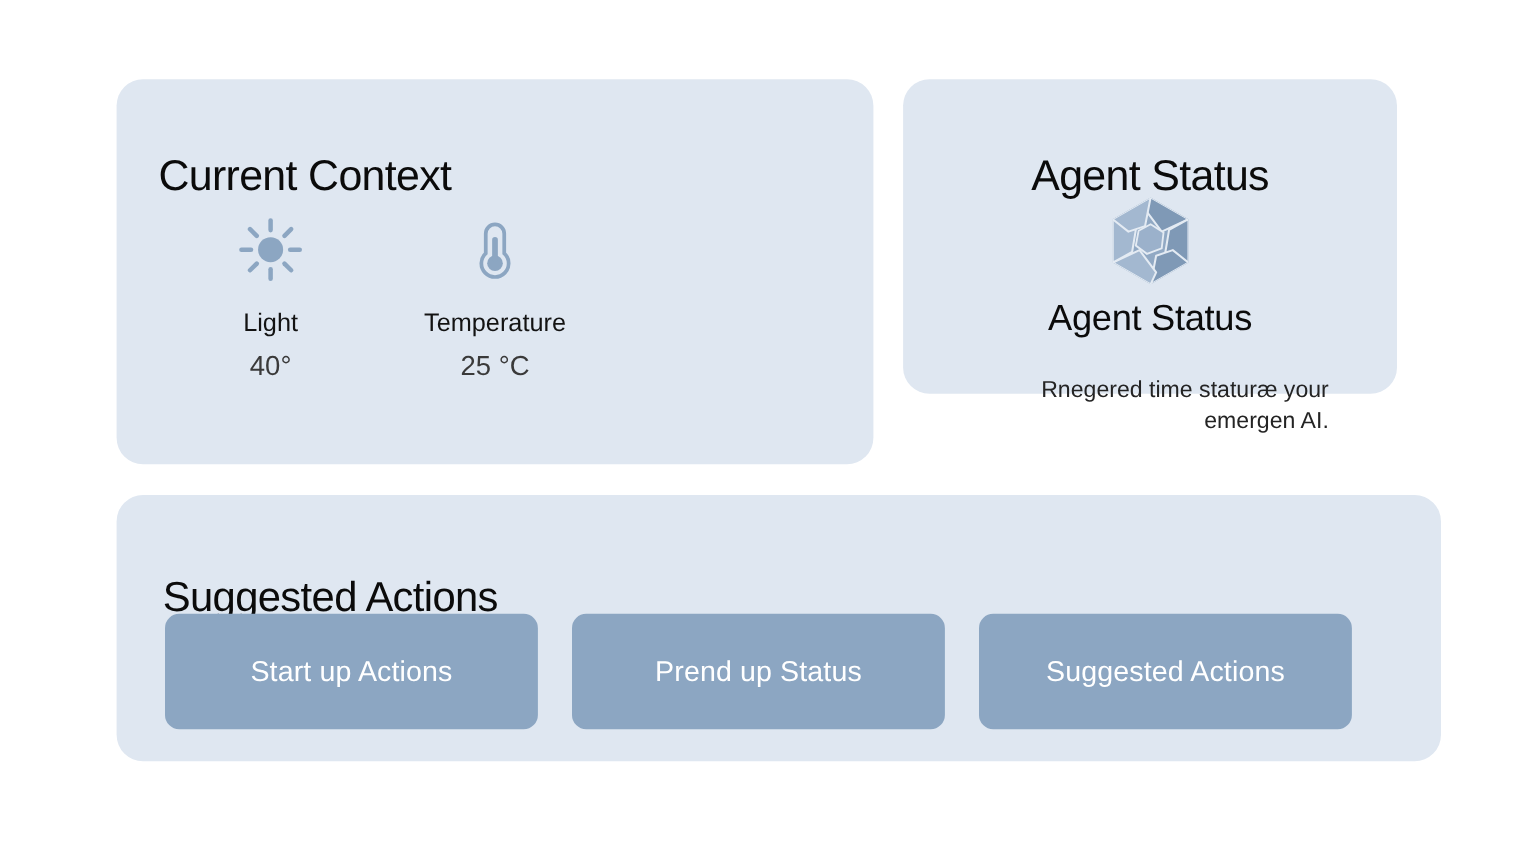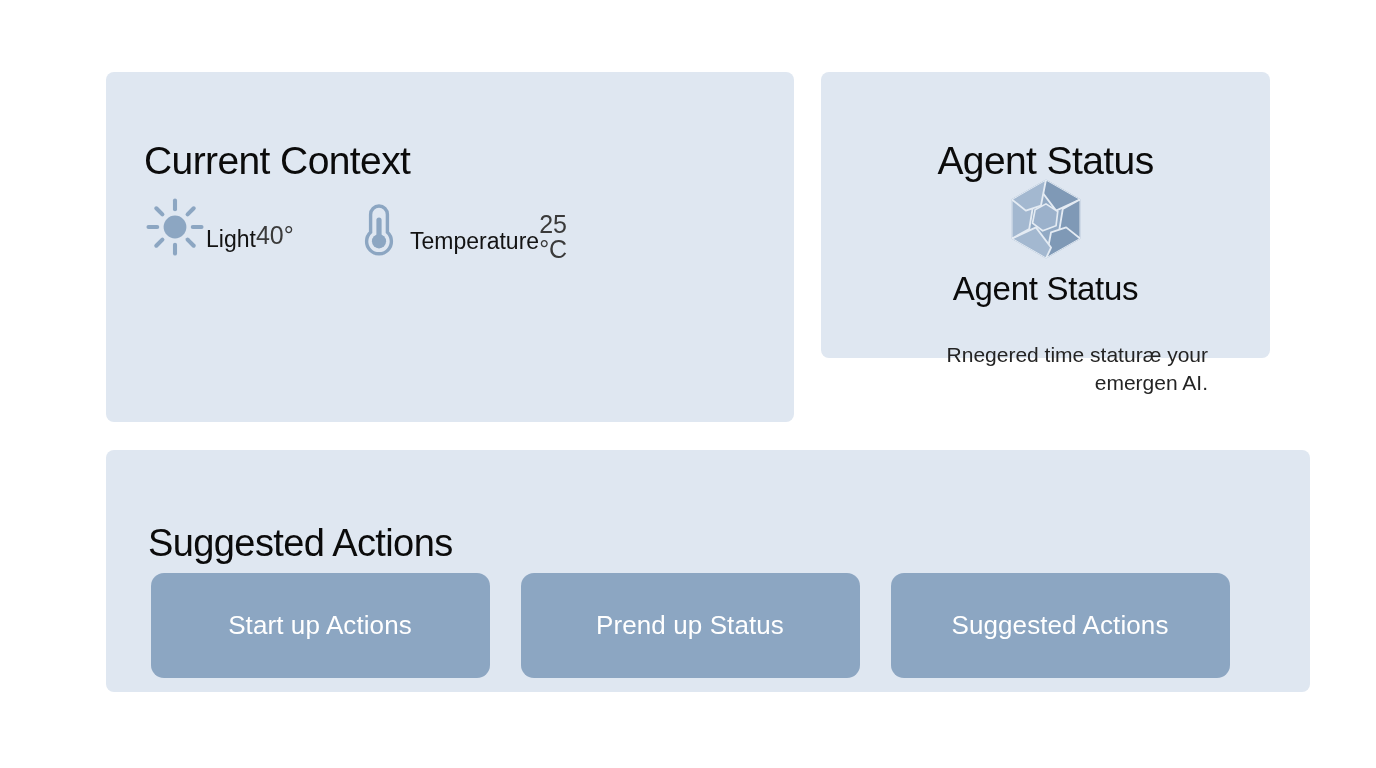--- a/index.html
+++ b/index.html
@@ -20,21 +20,21 @@
     position: absolute;
     left: 0; top: 0;
     width: 1376px;
     height: 768px;
   }
 
   
   .card {
     position: absolute;
     background: #dfe7f1;
-    border-radius: 8px;
+    border-radius: 24px;
   }
 
   #context-card {
     left: 106px;
     top: 72px;
     width: 688px;
     height: 350px;
   }
 
   #agent-card {
@@ -86,21 +86,21 @@
     left: 38px;
     top: 124px;
     width: 610px;
     display: flex;
     align-items: flex-start;
   }
 
   .metric {
     width: 204px;
     display: flex;
-    flex-direction: row;
+    flex-direction: column;
     align-items: center;
   }
 
   .metric-icon {
     height: 62px;
     display: flex;
     align-items: center;
     justify-content: center;
   }
 
@@ -148,25 +148,24 @@
     text-align: right;
     font-size: 21px;
     line-height: 1.35;
     color: #242424;
   }
 
   
   #action-buttons {
     position: absolute;
     left: 44px;
-    top: 123px;
+    top: 108px;
     width: 1080px;
     display: flex;
     gap: 31px;
-    justify-content: center;
   }
 
   .action-button {
     width: 339px;
     height: 105px;
     background: #8ca6c2;
     border: none;
     border-radius: 13px;
     color: #ffffff;
     font-family: "Liberation Sans", sans-serif;

